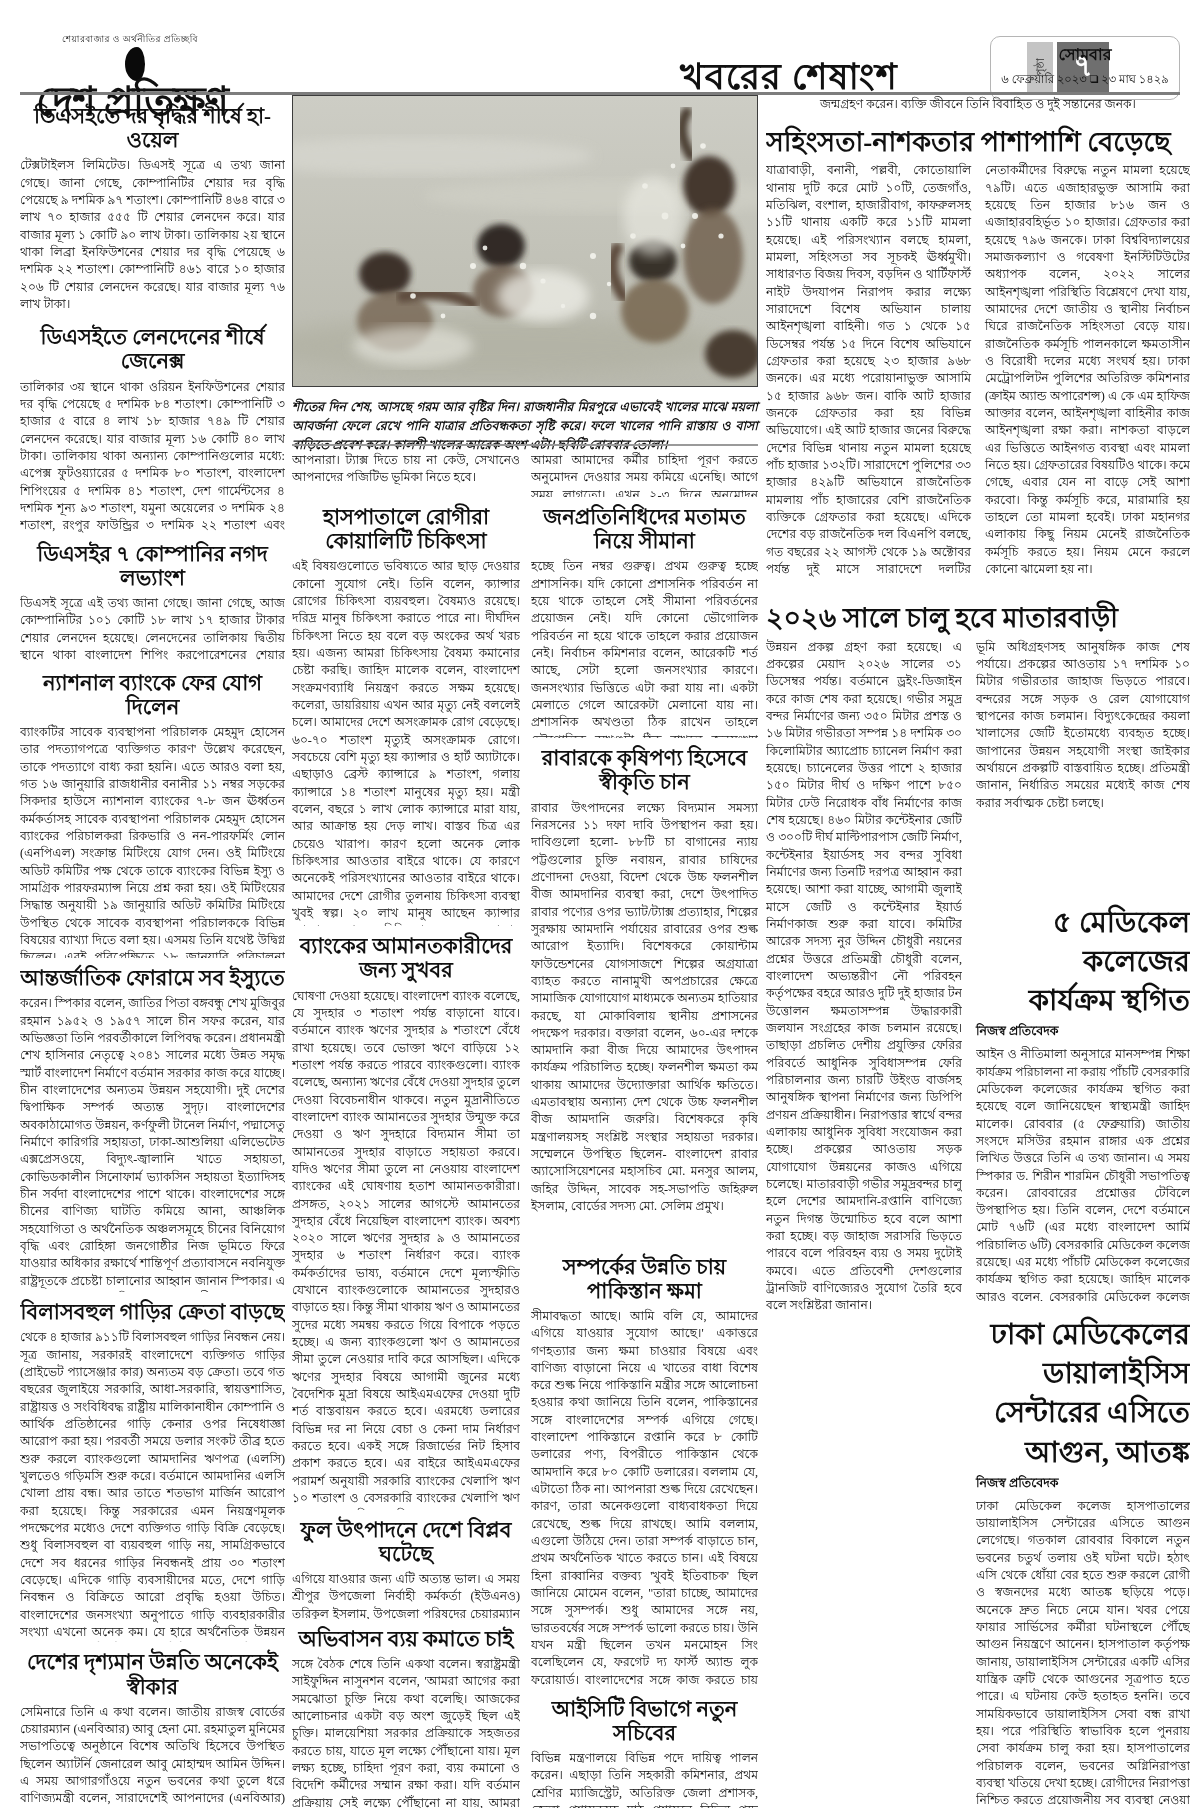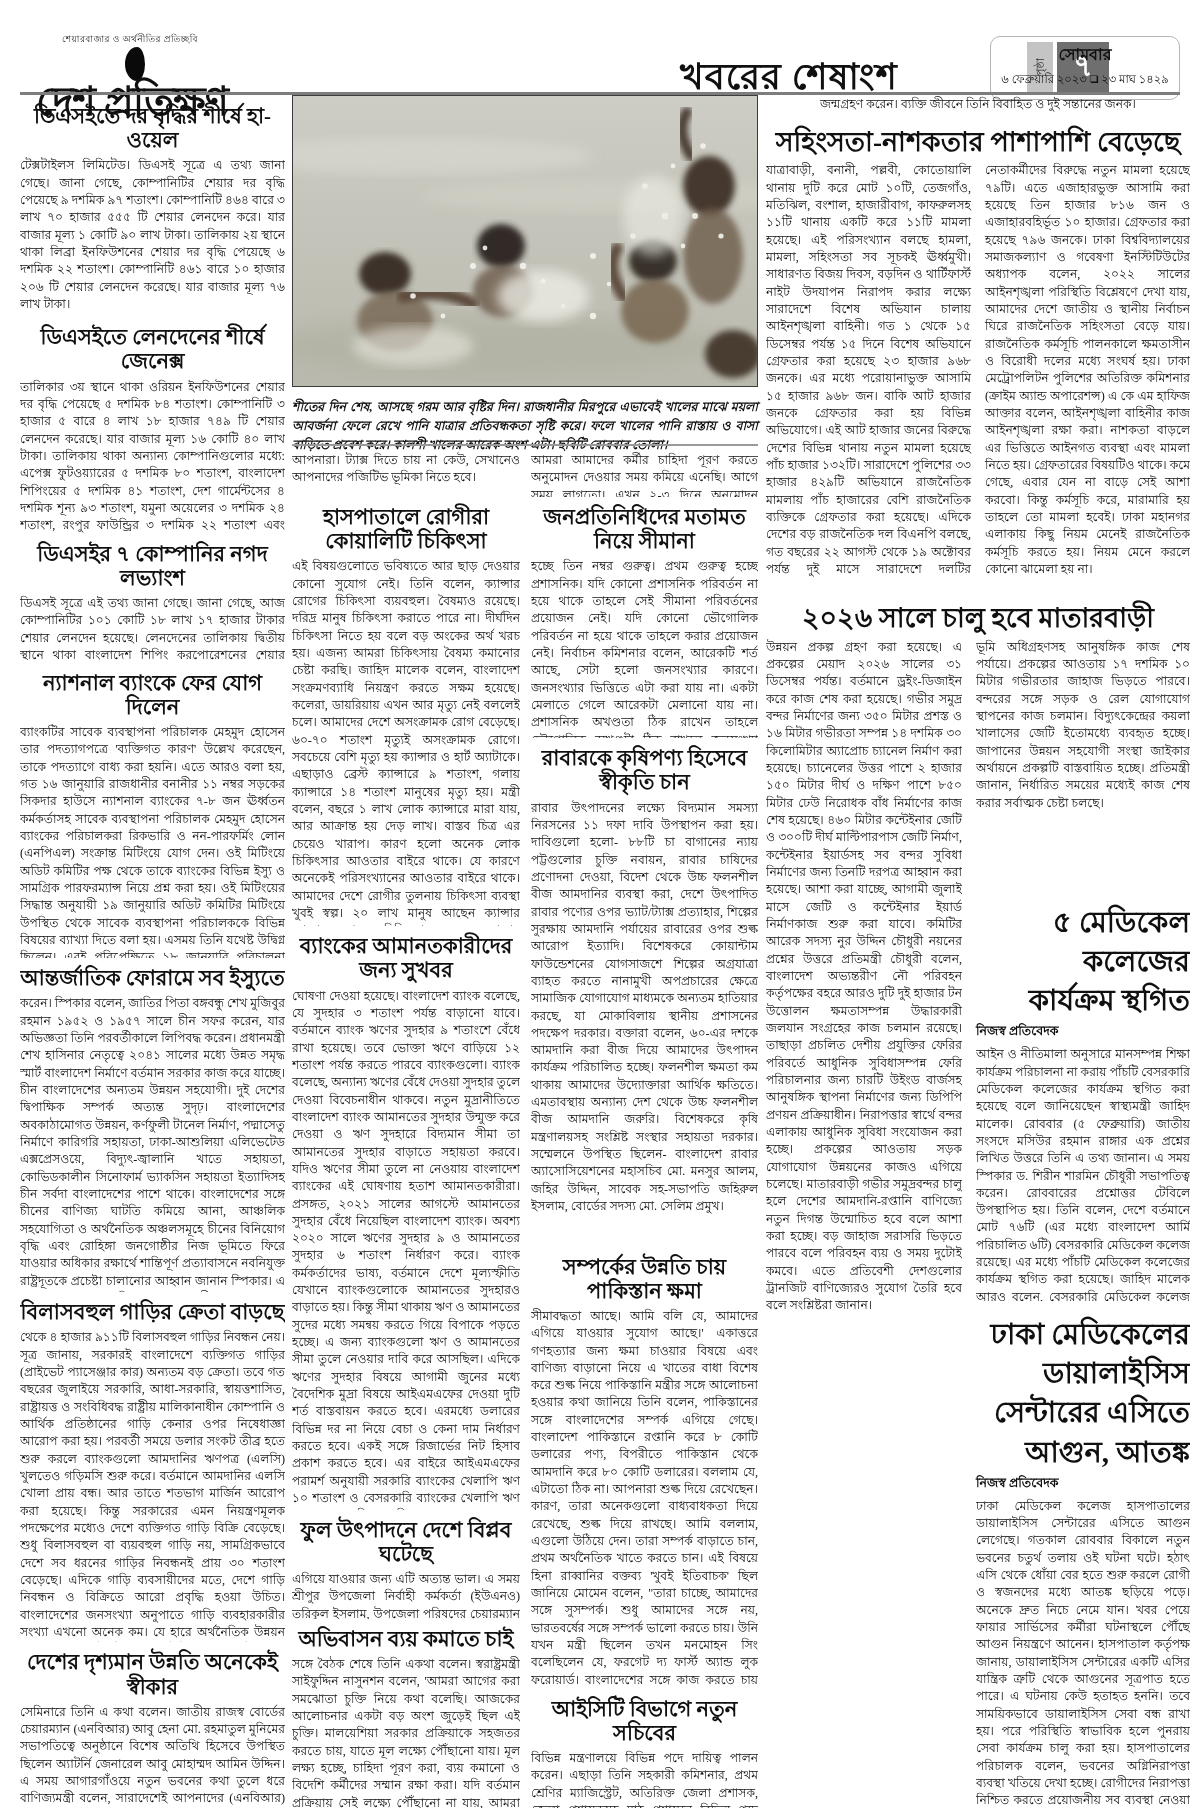--- a/index.html
+++ b/index.html
@@ -23,21 +23,21 @@
   .datebox{position:absolute;left:1075px;top:6px;width:190px;text-align:center;border:1.5px solid #b5b5b5;border-radius:10px;padding:5px 8px 9px;box-sizing:border-box;left:auto;right:0;}
   .datebox .day{font-size:16px;font-weight:bold;}
   .datebox .date{font-size:11.5px;margin-top:2px;white-space:nowrap;}
   .hdr-rule{position:absolute;left:20px;top:92px;width:1160px;height:3px;background:#7d7d7d;}
 
   
   .col{position:absolute;overflow:hidden;}
   .story-h{font-weight:bold;text-align:center;font-size:21px;line-height:1.15;margin:8px 0 5px;}
   .story-b{font-size:12.2px;line-height:1.42;text-align:justify;overflow:hidden;}
   .intro{font-size:12.2px;line-height:1.42;text-align:justify;overflow:hidden;font-family:Liberation Serif, serif;}
-  .big-h{font-weight:bold;text-align:center;font-size:27px;line-height:1.2;margin:10px 0 4px;}
+  .big-h{font-weight:bold;text-align:left;font-size:27px;line-height:1.2;margin:10px 0 4px;}
   .huge-h{font-weight:bold;text-align:right;font-size:29px;line-height:1.35;margin:14px 0 2px;}
   .byline{font-size:12.5px;font-weight:bold;margin:2px 0 4px;}
   .twocol{column-count:2;column-gap:14px;}
   
   .h45{height:45px}.h48{height:48px}.h68{height:68px}.h131{height:131px}
   .h155{height:155px}.h160{height:160px}.h180{height:180px}.h234{height:234px}.h250{height:250px}
   .h255{height:255px}.h260{height:260px}.h284{height:284px}.h297{height:297px}.h313{height:313px}
   .h368{height:368px}.h381{height:381px}.h415{height:415px}.h430{height:430px}
   .h447{height:447px}.h522{height:522px}.h1180{height:1180px}
 

